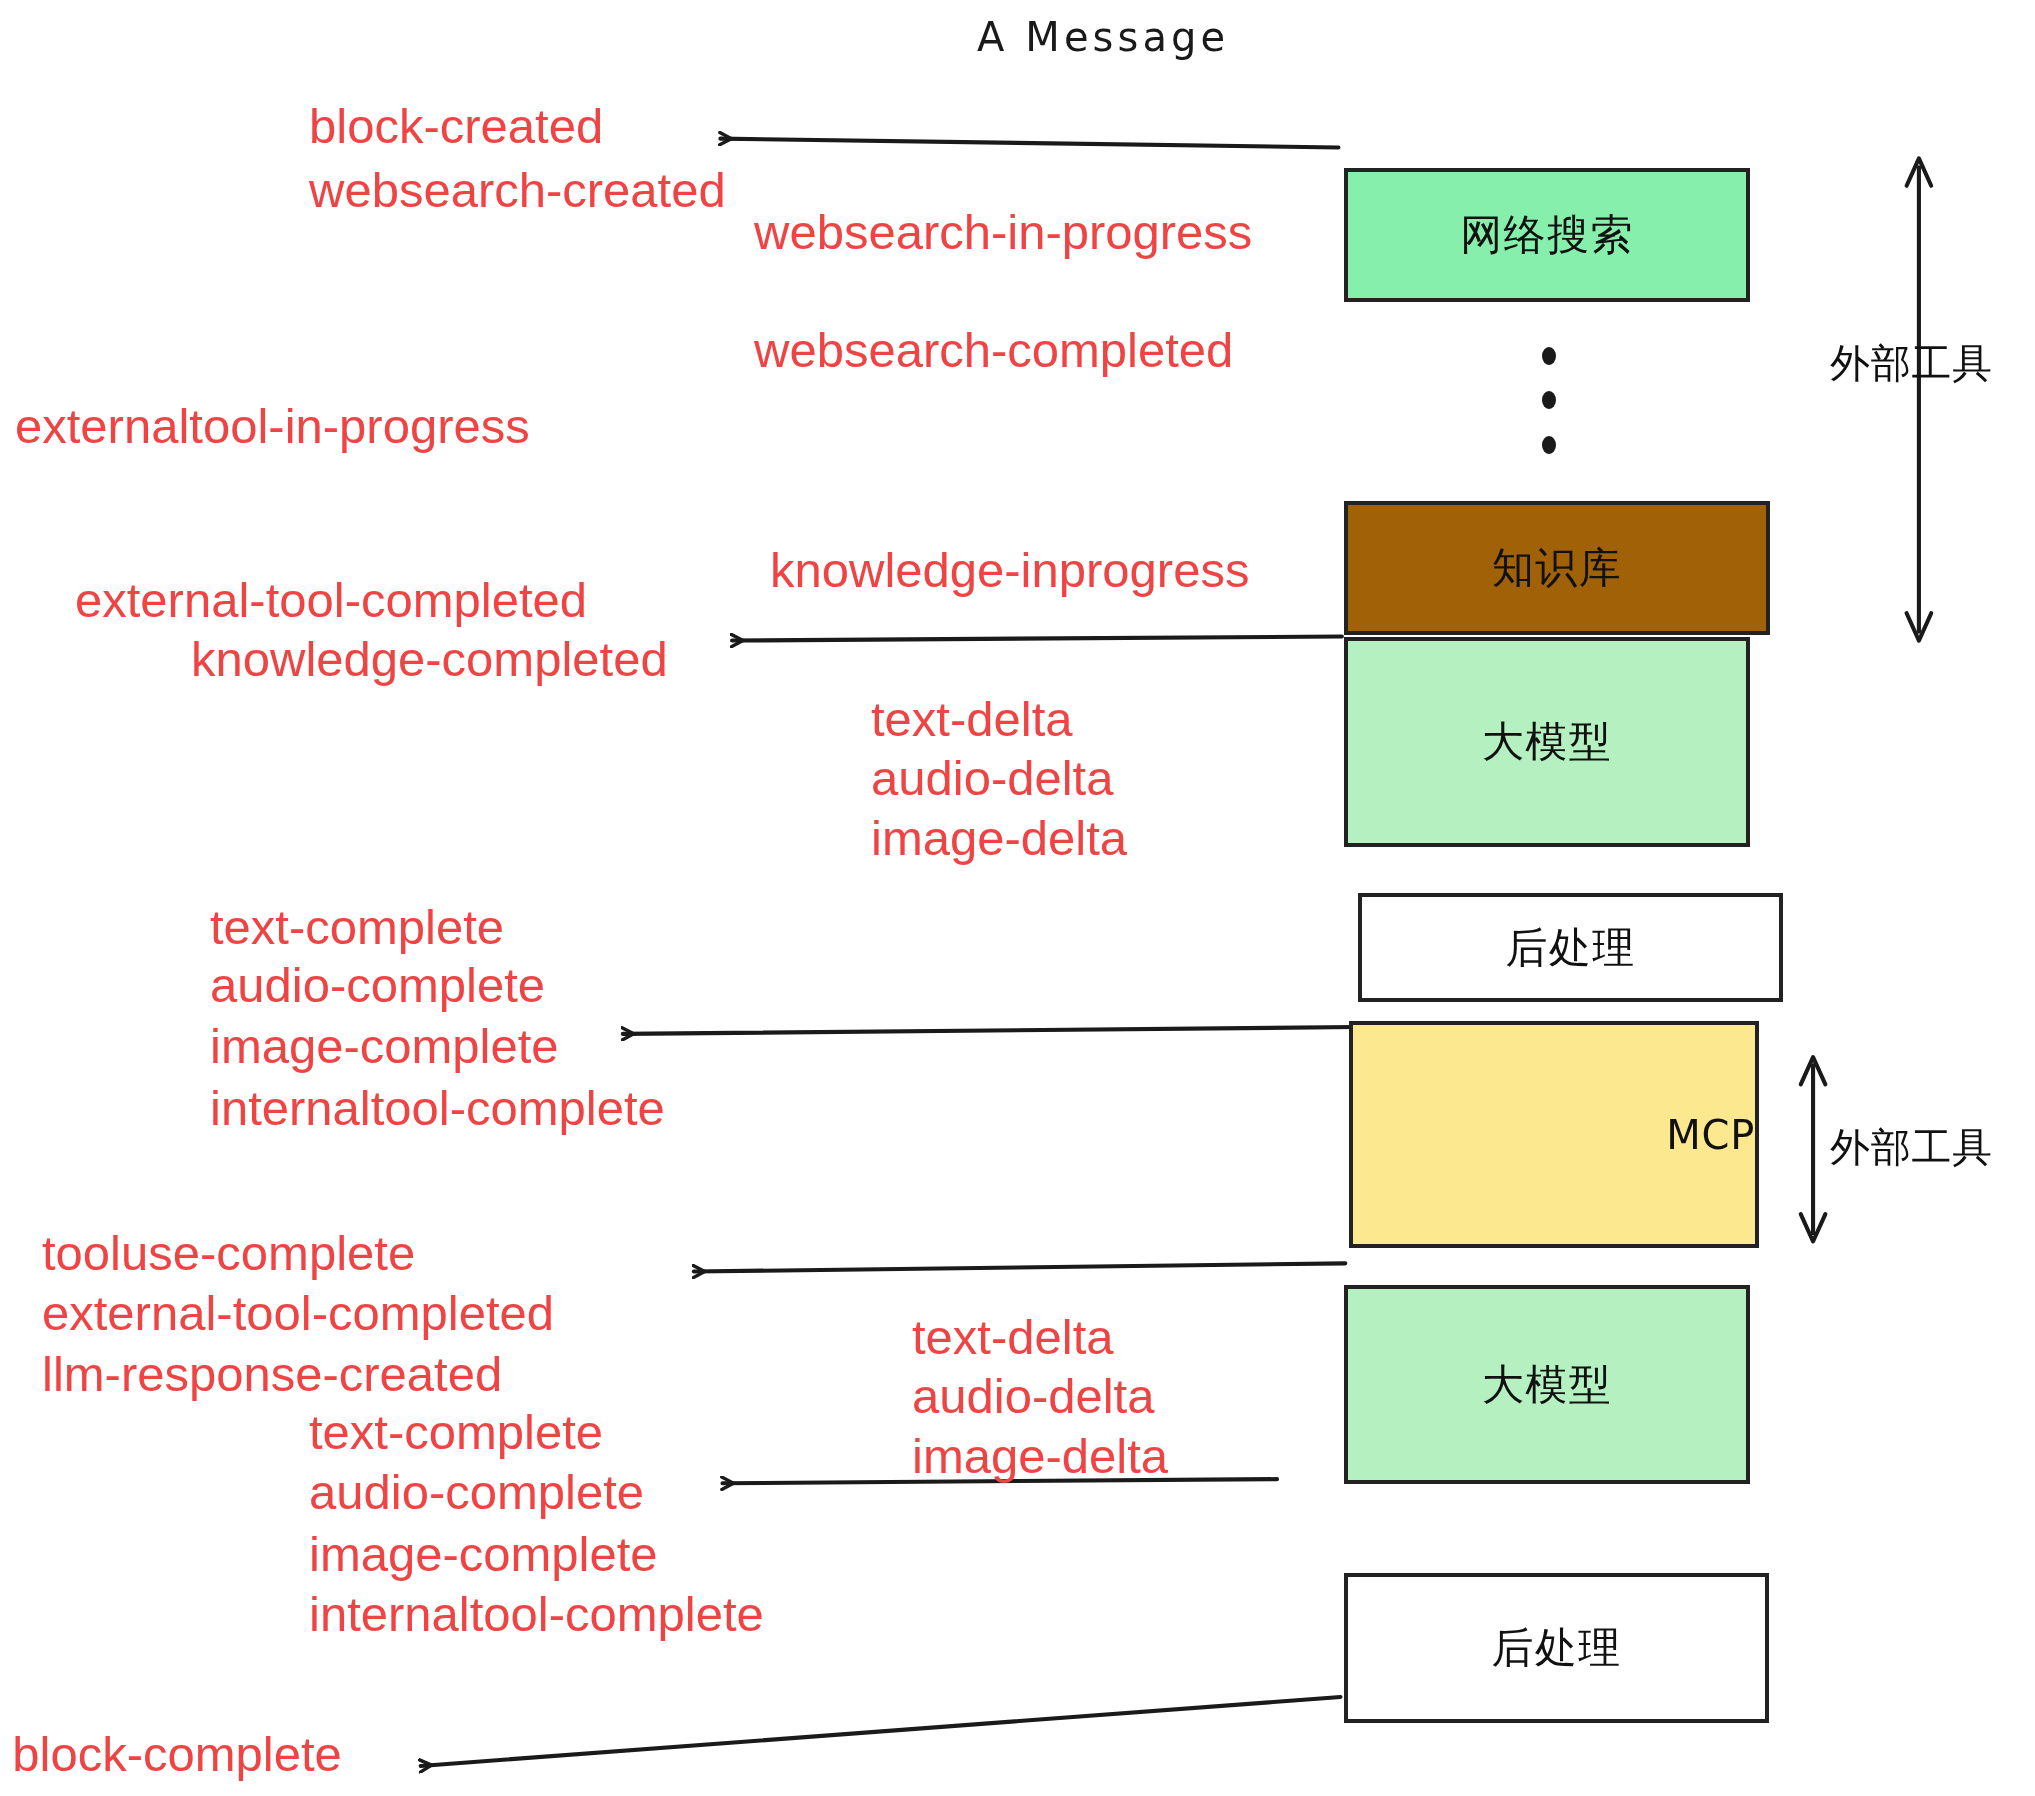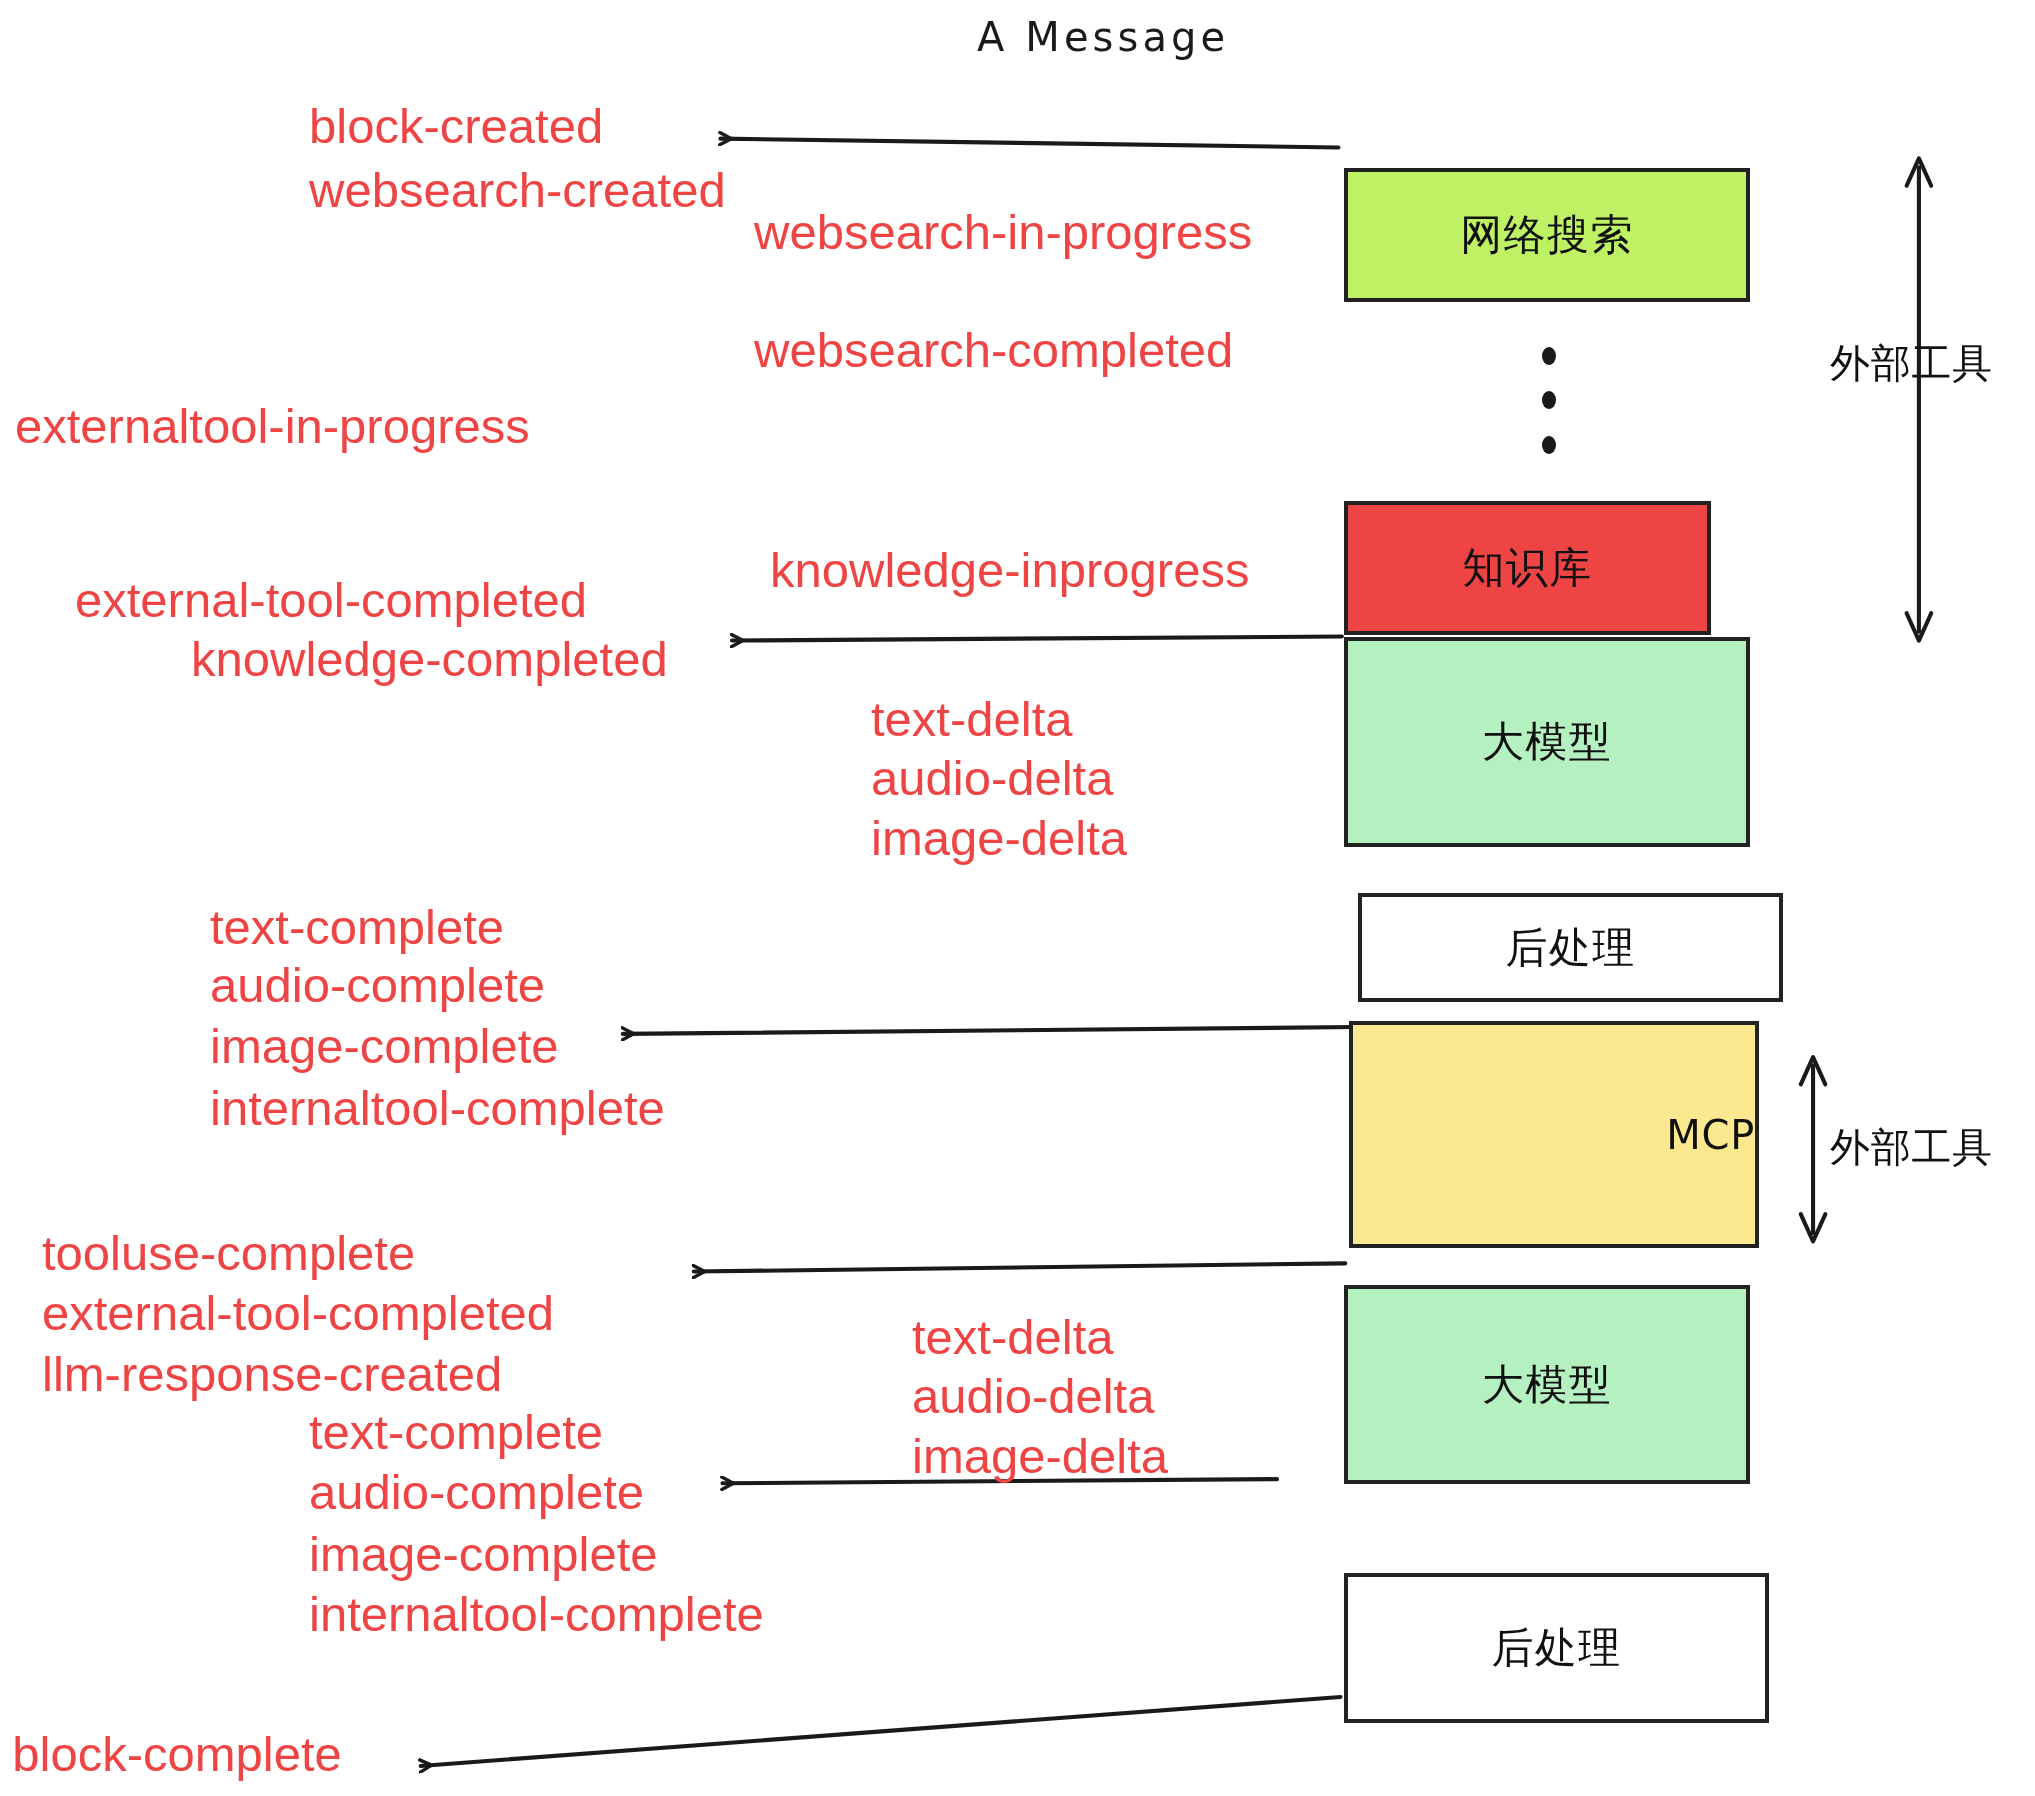--- a/index.html
+++ b/index.html
@@ -115,25 +115,25 @@
 
     <g>
       <path d="M2655,1560 L2655,1806" stroke="#1a1a1a" stroke-width="6" fill="none" stroke-linecap="round"></path>
       <path d="M2637,1588 L2655,1548 L2673,1588" stroke="#1a1a1a" stroke-width="6" fill="none" stroke-linecap="round" stroke-linejoin="round"></path>
       <path d="M2637,1778 L2655,1818 L2673,1778" stroke="#1a1a1a" stroke-width="6" fill="none" stroke-linecap="round" stroke-linejoin="round"></path>
     </g>
   </svg>
 
   <div class="title" style="left:977px; top:13.7px;">A Message</div>
 
-  <div class="node" style="left:1344px; top:168px; width:406px; height:134px; background:#bef264;">
+  <div class="node" style="left:1344px; top:168px; width:406px; height:134px; background:#86efac;">
     <span>网络搜索</span>
   </div>
 
-  <div class="node" style="left:1344px; top:501px; width:367px; height:134px; background:#ef4444;">
+  <div class="node" style="left:1344px; top:501px; width:426px; height:134px; background:#a16207;">
     <span>知识库</span>
   </div>
 
   <div class="node" style="left:1344px; top:637px; width:406px; height:210px; background:#B5F1C0;">
     <span>大模型</span>
   </div>
 
   <div class="node" style="left:1358px; top:893px; width:425px; height:109px; background:#FFFFFF;">
     <span>后处理</span>
   </div>

